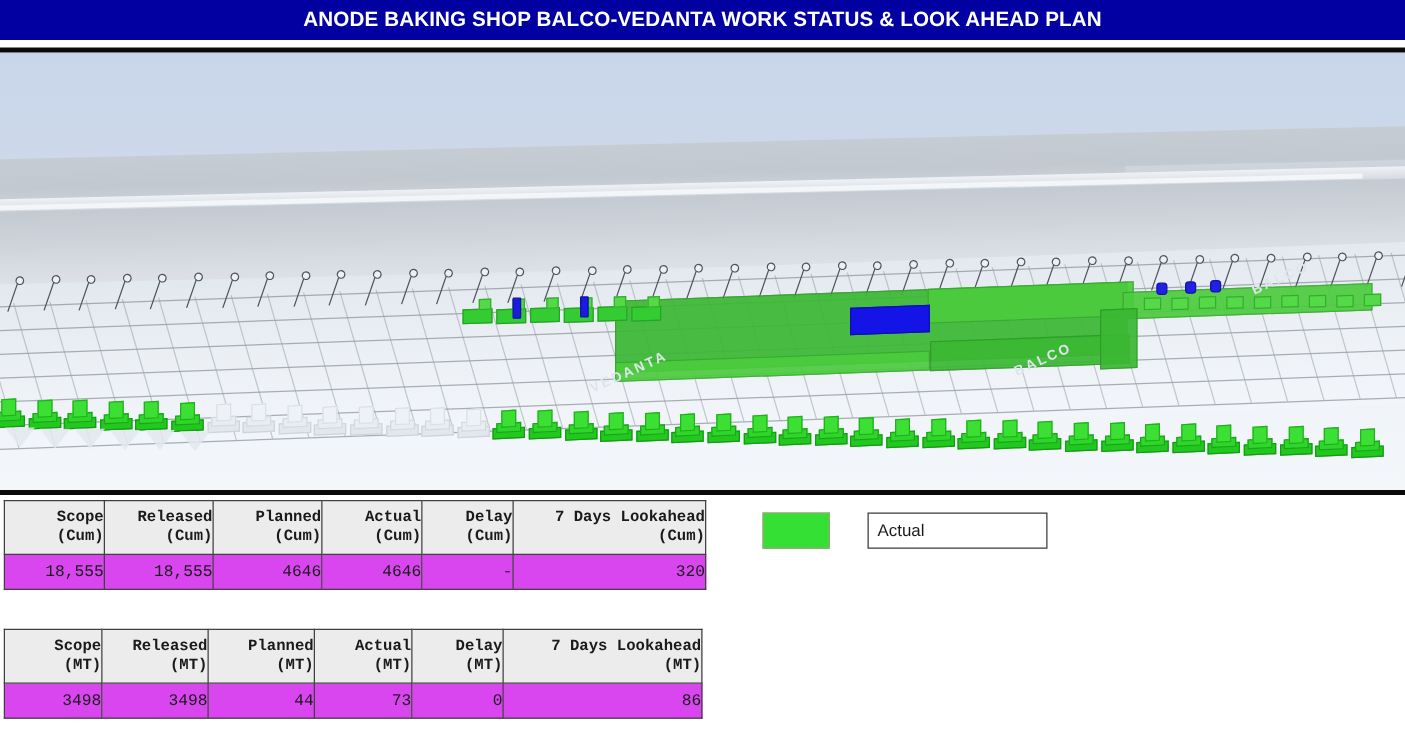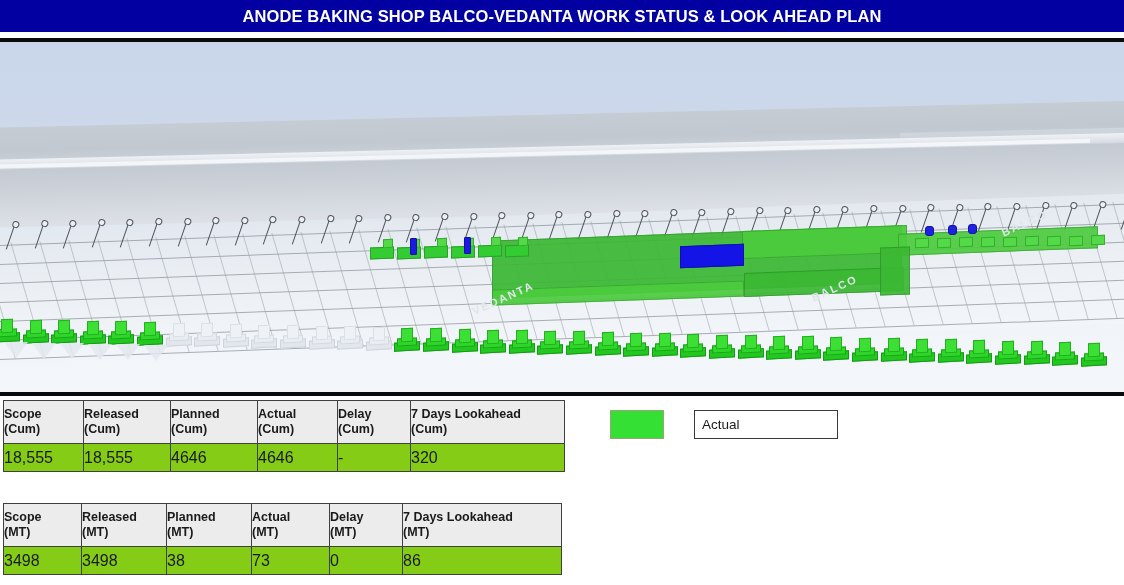--- a/index.html
+++ b/index.html
@@ -243,35 +243,36 @@
   
   .data-table {
     position: absolute;
     border-collapse: collapse;
     font-size: 12.5px;
     table-layout: fixed;
   }
   .data-table th,
   .data-table td {
     border: 1px solid #404040;
-    text-align: left;
+    text-align: right;
     color: #1a1a1a;
     padding: 0;
+    font-family: Liberation Mono, monospace;
   }
   .data-table th {
     background: #ececec;
     font-weight: bold;
     height: 42px;
     line-height: 15px;
   }
   .data-table td {
-    background: #84cc16;
+    background: #d946ef;
     height: 27px;
     font-weight: normal;
-    font-size: 16px;
+    font-size: 13px;
   }
   .table-cum { left: 3px; top: 400px; }
   .table-mt  { left: 3px; top: 503px; }
 
   .w-scope    { width: 79px; }
   .w-released { width: 86px; }
   .w-planned  { width: 86px; }
   .w-actual   { width: 79px; }
   .w-delay    { width: 72px; }
   .w-look     { width: 153px; }
@@ -741,21 +742,21 @@
       <th class="w2-look">
         <div>7 Days Lookahead</div>
         <div>(MT)</div>
       </th>
     </tr>
   </thead>
   <tbody>
     <tr>
       <td>3498</td>
       <td>3498</td>
-      <td>38</td>
+      <td>44</td>
       <td>73</td>
       <td>0</td>
       <td>86</td>
     </tr>
   </tbody>
 </table>
 
 <div class="legend">
   <div class="legend-row">
     <div class="legend-swatch" id="sw-actual" style="background: rgb(51, 224, 51);"></div>

